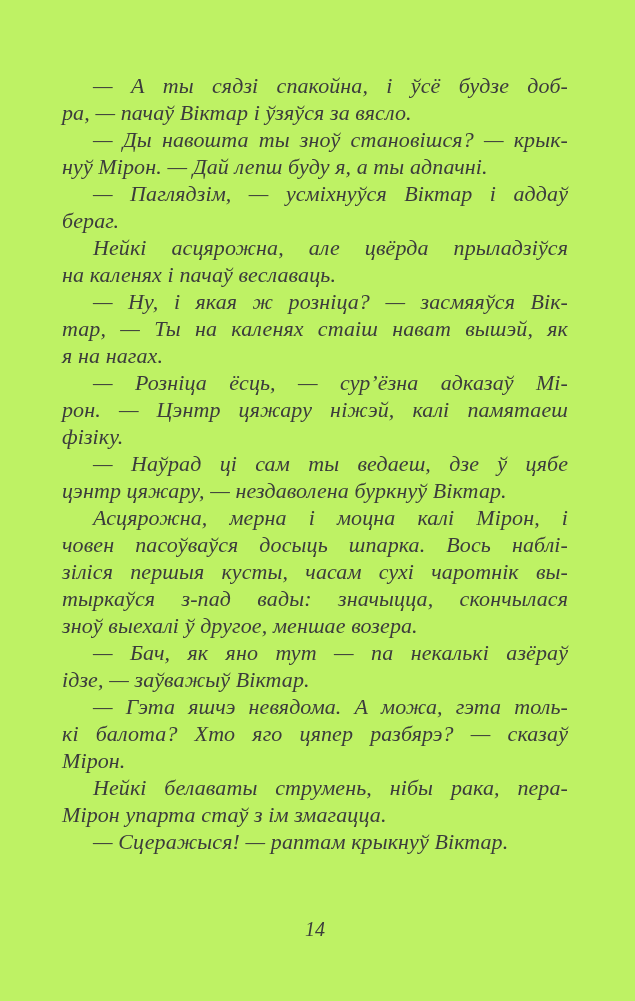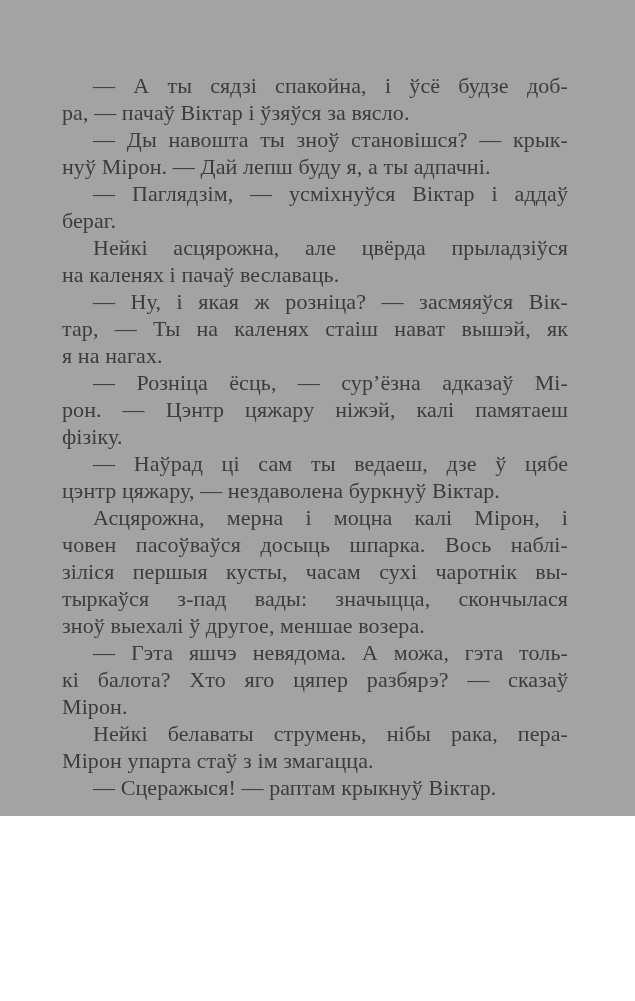--- a/index.html
+++ b/index.html
@@ -3,25 +3,26 @@
 <meta charset="utf-8">
 <style>
   html, body {
     margin: 0;
     padding: 0;
     background: #ffffff;
   }
   .page {
     position: relative;
     width: 635px;
-    height: 816px;
-    background: #a3a3a3;
+    height: 1001px;
+    background: #bef264;
     font-family: "Liberation Serif", "DejaVu Serif", serif;
     color: #3c3c3c;
     overflow: hidden;
+    font-style: italic;
   }
   .text-block {
     position: absolute;
     top: 72px;
     left: 62px;
     width: 506px;
   }
   .para {
     margin: 0;
     padding: 0;
@@ -85,20 +86,24 @@
         <div class="line">цэнтр цяжару, — нездаволена буркнуў Віктар.</div>
       </div>
       <div class="para">
         <div class="line first fill">Асцярожна, мерна і моцна калі Мірон, і</div>
         <div class="line fill">човен пасоўваўся досыць шпарка. Вось наблі-</div>
         <div class="line fill">зіліся першыя кусты, часам сухі чаротнік вы-</div>
         <div class="line fill">тыркаўся з-пад вады: значыцца, скончылася</div>
         <div class="line">зноў выехалі ў другое, меншае возера.</div>
       </div>
       <div class="para">
+        <div class="line first fill">— Бач, як яно тут — па некалькі азёраў</div>
+        <div class="line">ідзе, — заўважыў Віктар.</div>
+      </div>
+      <div class="para">
         <div class="line first fill">— Гэта яшчэ невядома. А можа, гэта толь-</div>
         <div class="line fill">кі балота? Хто яго цяпер разбярэ? — сказаў</div>
         <div class="line">Мірон.</div>
       </div>
       <div class="para">
         <div class="line first fill">Нейкі белаваты струмень, нібы рака, пера-</div>
         <div class="line">Мірон упарта стаў з ім змагацца.</div>
       </div>
       <div class="para">
         <div class="line first">— Сцеражыся! — раптам крыкнуў Віктар.</div>

